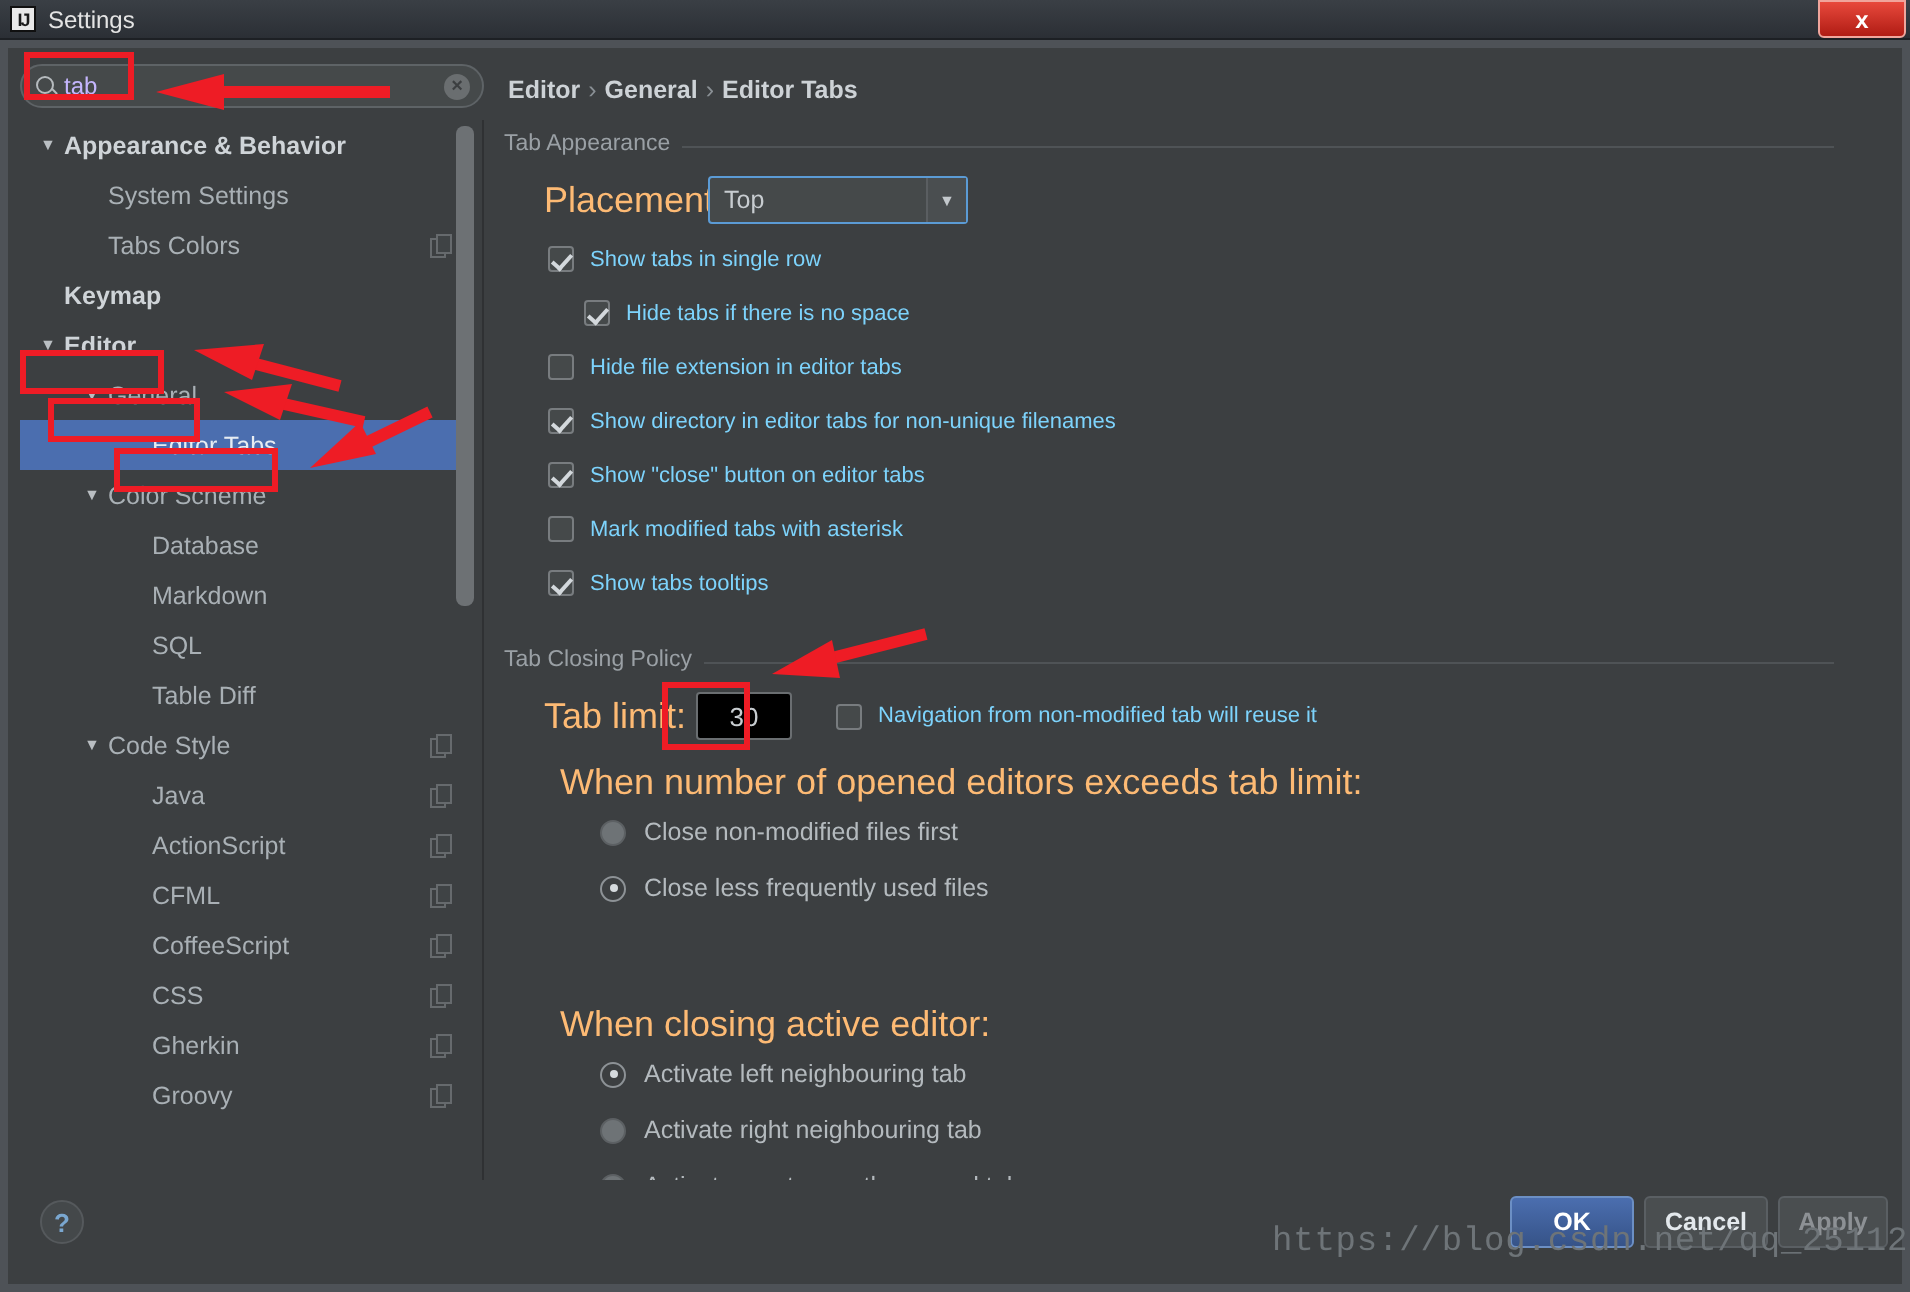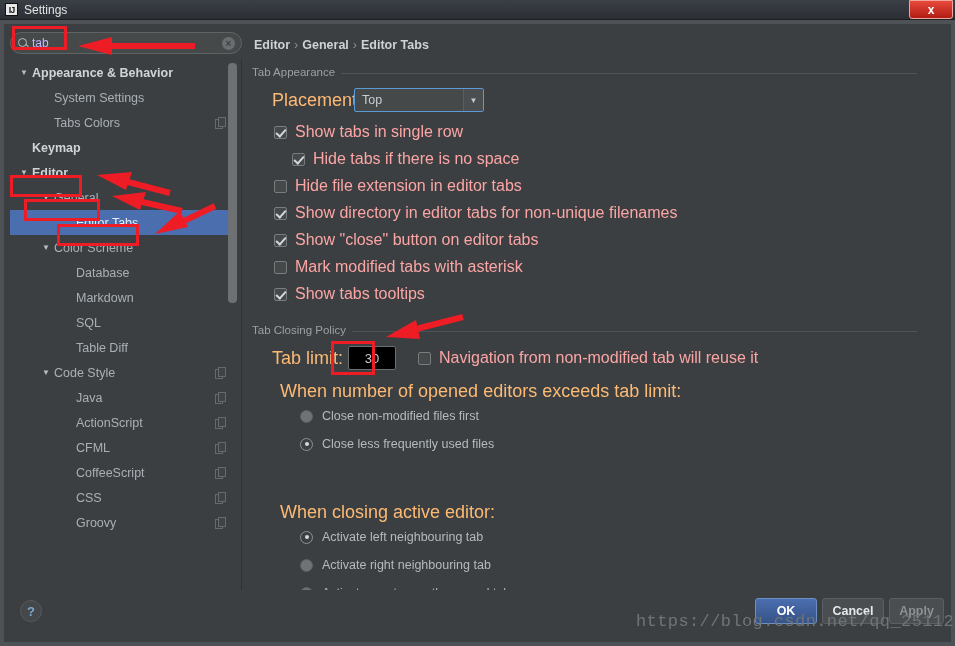--- a/index.html
+++ b/index.html
@@ -291,21 +291,21 @@
   }
   .cb.checked .box::after {
     content: "";
     position: absolute;
     left: 3px; top: 0.5px;
     width: 4px; height: 8px;
     border: solid #d3d8dc;
     border-width: 0 2px 2px 0;
     transform: rotate(42deg);
   }
-  .cb .txt { font-size: 16px; color: #fca5a5; }
+  .cb .txt { font-size: 11px; color: #7dd3fc; }
 
   
   .rb { display: flex; align-items: center; cursor: pointer; }
   .rb .dot {
     width: 13px; height: 13px;
     border-radius: 50%;
     background: #6e7376;
     border: 1px solid #5c6063;
     flex: none;
     margin-right: 9px;
@@ -493,20 +493,25 @@
             <span class="lbl">CoffeeScript</span>
             <span class="copy-ico"></span>
           </div>
           <div class="tree-row" style="padding-left: 52px;">
             <span class="twisty"></span>
             <span class="lbl">CSS</span>
             <span class="copy-ico"></span>
           </div>
           <div class="tree-row" style="padding-left: 52px;">
             <span class="twisty"></span>
+            <span class="lbl">Gherkin</span>
+            <span class="copy-ico"></span>
+          </div>
+          <div class="tree-row" style="padding-left: 52px;">
+            <span class="twisty"></span>
             <span class="lbl">Groovy</span>
             <span class="copy-ico"></span>
           </div>
           <div class="tree-row" style="padding-left: 52px;">
             <span class="twisty"></span>
           </div>
         </div>
       <div id="tree-scroll-track">
         <div id="tree-scroll-thumb"></div>
       </div>

